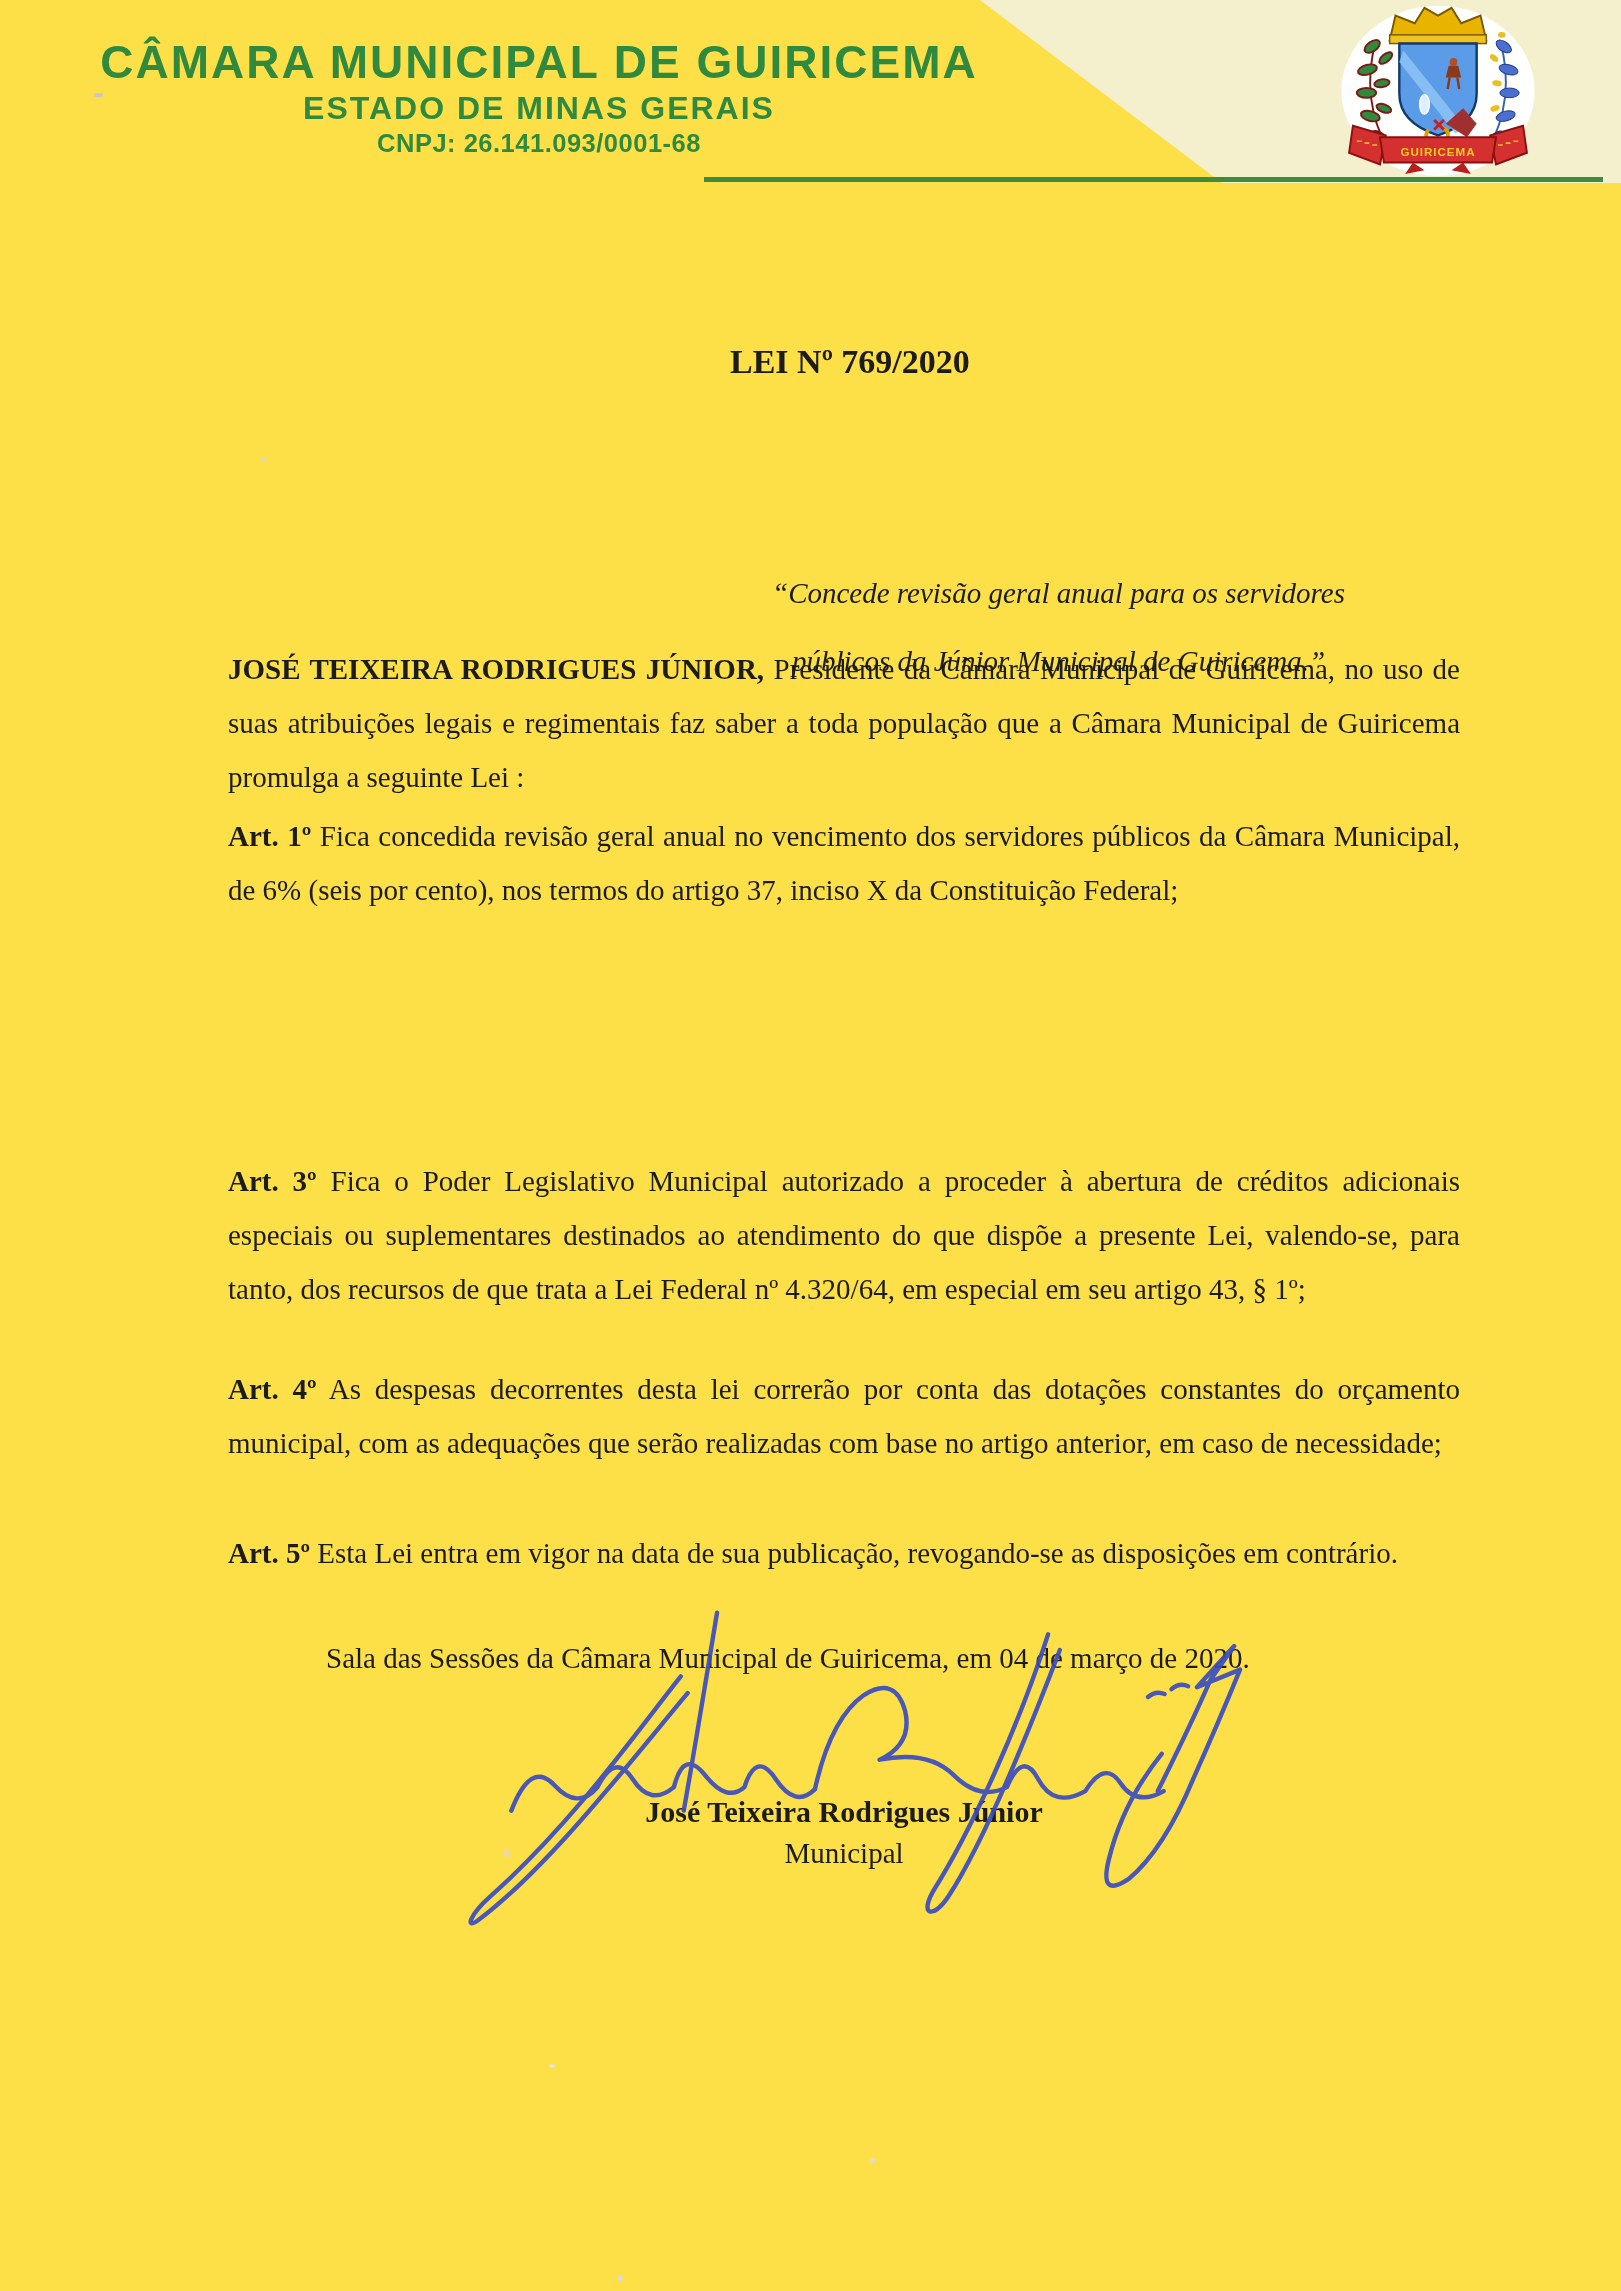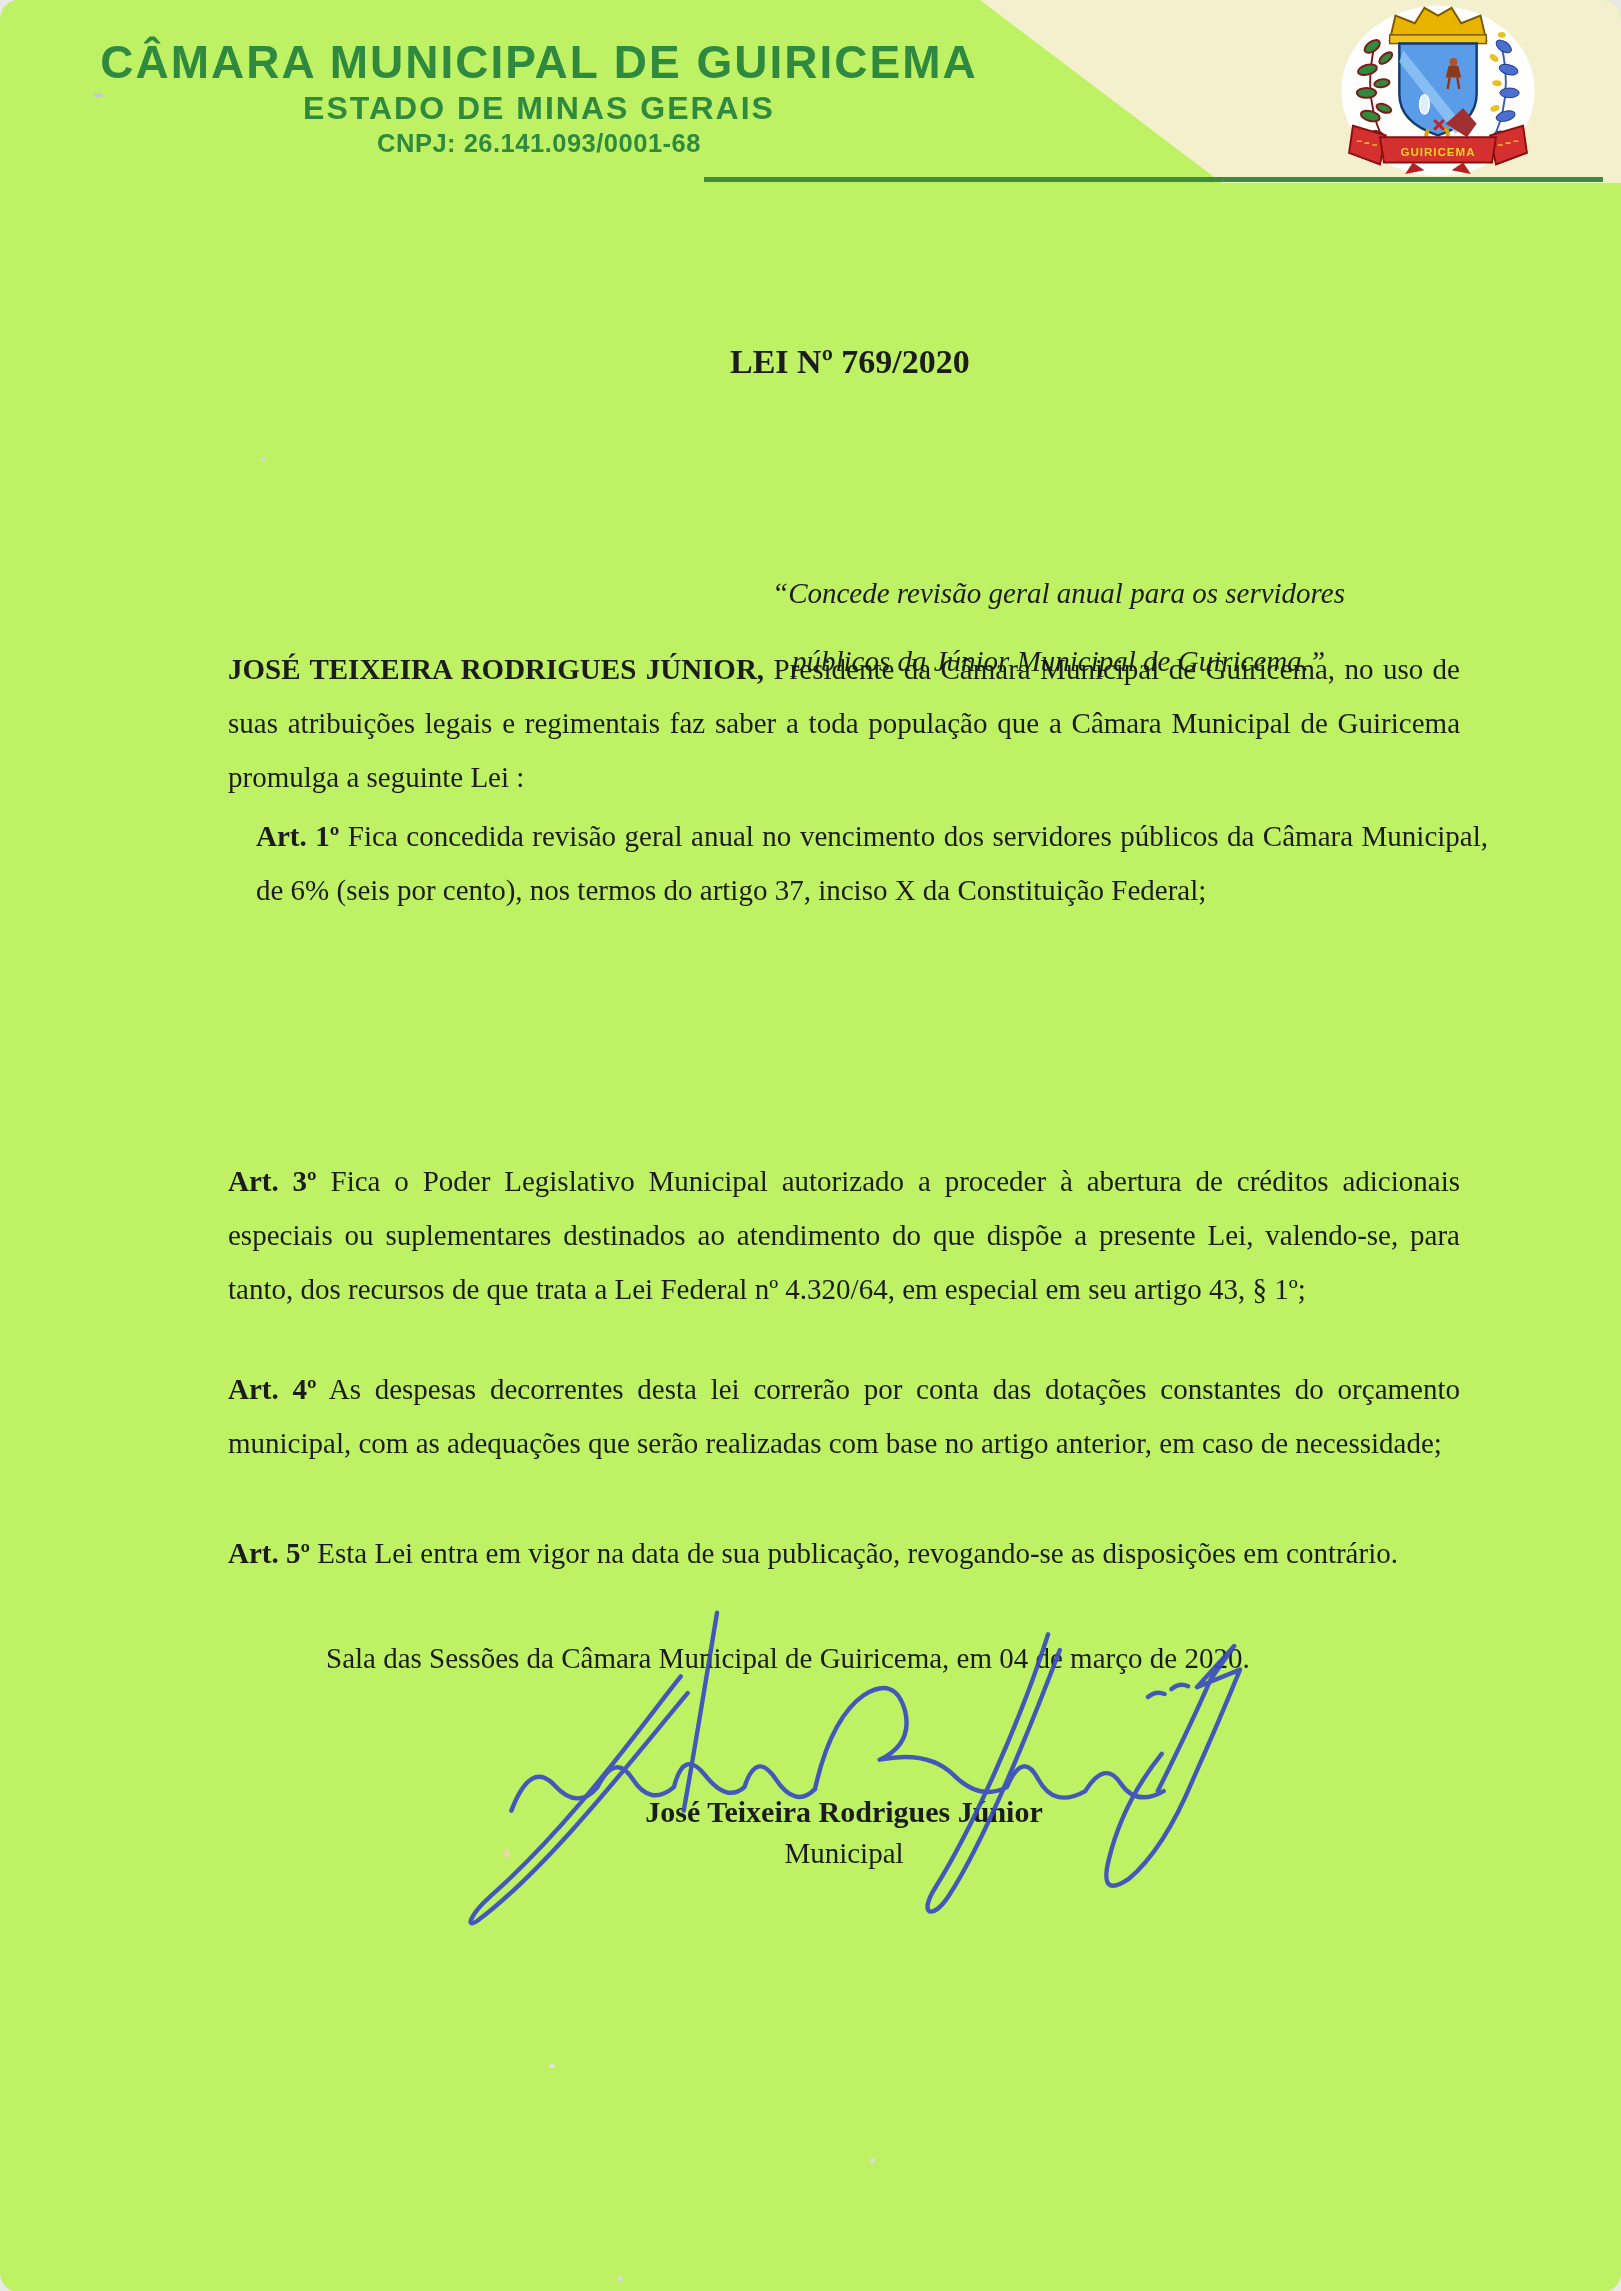--- a/index.html
+++ b/index.html
@@ -1,20 +1,19 @@
 <!DOCTYPE html>
 <html><head>
 <meta charset="utf-8">
 <style>
   html,body{margin:0;padding:0;background:#e8e8e8;}
   .page{
-    position:relative;width:1621px;height:2292px;background:#bef264;
+    position:relative;width:1621px;height:2292px;background:#fde047;
     overflow:hidden;font-family:"Liberation Serif","DejaVu Serif",serif;color:#1c1c1c;
     margin:0 auto;
-    border-radius:19px;
   }
   
   .yellow-band{
     position:absolute;left:0;top:0;width:1621px;height:183px;
     background:#f4f0cd;
     clip-path:polygon(980px 0, 1621px 0, 1621px 183px, 1222px 183px);
   }
   .masthead{
     position:absolute;left:0;top:0;width:1078px;text-align:center;
     font-family:"Liberation Sans","DejaVu Sans",sans-serif;font-weight:bold;color:#2f8a3f;
@@ -26,21 +25,21 @@
   .crest{position:absolute;left:1331px;top:2px;width:214px;height:174px;}
   
   .law-title{position:absolute;left:730px;top:343px;font-size:34px;font-weight:bold;white-space:nowrap;}
   .epigraph{position:absolute;left:735px;top:559px;width:647px;font-style:italic;font-size:29px;line-height:68px;text-align:center;}
   .epigraph div{white-space:nowrap;}
   .body-par{
     position:absolute;left:228px;width:1232px;margin:0;
     font-size:29px;line-height:54px;text-align:justify;
   }
   .body-par b{font-weight:bold;}
-  .p1{top:642px;} .p2{top:809px;margin-left:28px;} .p3{top:921px;} .p4{top:1041px;}
+  .p1{top:642px;} .p2{top:809px;} .p3{top:921px;} .p4{top:1041px;}
   .p5{top:1154px;font-family:Liberation Serif, serif;} .p6{top:1362px;} .p7{top:1526px;}
   .closing{position:absolute;left:326px;top:1642px;font-size:29px;white-space:nowrap;margin:0;}
   .sig-name{position:absolute;left:228px;top:1795px;width:1232px;text-align:center;font-size:30px;font-weight:bold;}
   .sig-role{position:absolute;left:228px;top:1837px;width:1232px;text-align:center;font-size:29px;}
   .signature-svg{position:absolute;left:421px;top:1603px;width:833px;height:333px;pointer-events:none;}
   
   .speck{position:absolute;border-radius:50%;}
   .sp1{left:94px;top:93px;width:8.8px;height:3.9px;background:#c9c9c9;border-radius:2px;}
   .sp2{left:261px;top:457px;width:4.9px;height:3.9px;background:#d6d6d6;}
   .sp3{left:504px;top:1849px;width:5.9px;height:8.8px;background:#e9d9a8;}

